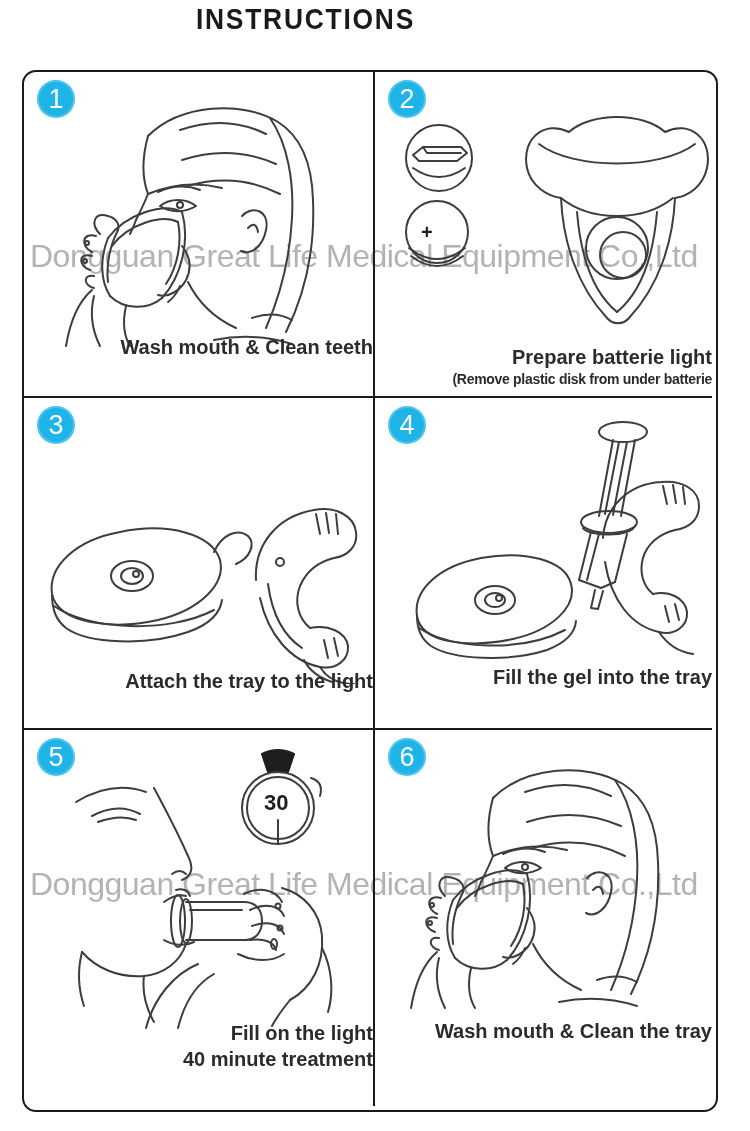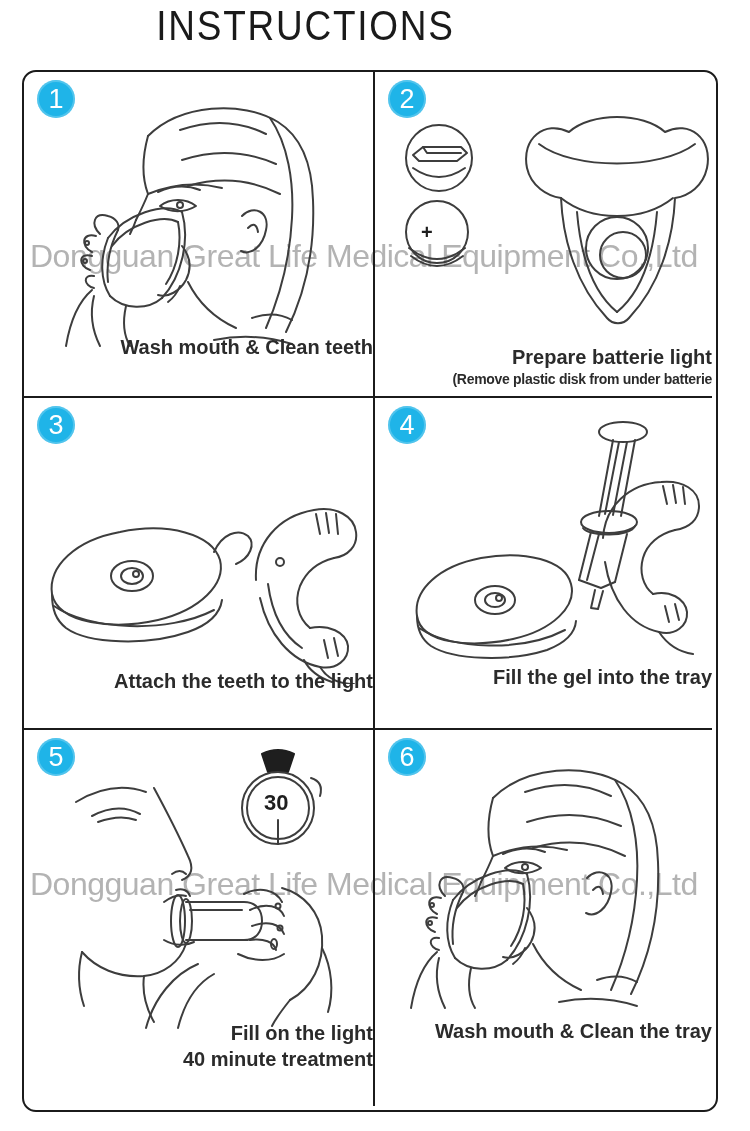--- a/index.html
+++ b/index.html
@@ -1,19 +1,19 @@
 <!DOCTYPE html>
 <html><head>
 <meta charset="utf-8">
 <style>
   html,body{margin:0;padding:0;background:#ffffff;}
   .page{position:relative;width:750px;height:1131px;background:#fff;overflow:hidden;
         font-family:"Liberation Sans", sans-serif;}
   .title{position:absolute;top:2px;left:0;width:611px;text-align:center;margin:0;
-         font-size:42px;font-weight:400;color:#1a1a1a;letter-spacing:2px;}
+         font-size:30px;font-weight:700;color:#1a1a1a;letter-spacing:2px;}
   .title span{display:inline-block;transform:scaleX(0.88);}
   .watermark{position:absolute;left:30px;width:700px;z-index:0;color:#a6a6a6;opacity:.85;
              font-size:32px;white-space:nowrap;letter-spacing:-.5px;pointer-events:none;}
   .wm1{top:238px;} .wm2{top:866px;}
   .board{position:absolute;left:22px;top:70px;width:692px;height:1038px;z-index:1;
          border:2px solid #1b1b1b;border-radius:14px;overflow:hidden;
          display:grid;grid-template-columns:351px 337px;grid-template-rows:326px 332px 376px;}
   .cell{position:relative;overflow:hidden;}
   .bR{border-right:2px solid #1b1b1b;}
   .bB{border-bottom:2px solid #1b1b1b;}
@@ -131,21 +131,21 @@
           <path d="M288,80 L292,100 M298,79 L301,99 M308,80 L310,100"></path>
           <path d="M306,124 C290,128 278,138 272,152 C266,168 270,184 282,194"></path>
           <path d="M282,194 C300,190 318,198 320,212 C321,226 308,236 292,233 C262,227 240,200 232,164"></path>
           <path d="M296,206 L300,224 M306,204 L310,222"></path>
           <path d="M292,233 C300,246 312,250 326,250"></path>
           <path d="M276,226 C282,238 292,244 304,248"></path>
           <circle cx="252" cy="128" r="4"></circle>
           <path d="M240,150 C244,180 256,202 274,214"></path>
         </g>
       </svg>
-      <p class="cap" style="bottom:34px">Attach the teeth to the light</p>
+      <p class="cap" style="bottom:34px">Attach the tray to the light</p>
     </section>
 
     <section class="cell bB">
       <div class="badge">4</div>
       <svg class="illo" style="left:2px;top:12px" width="334" height="276" viewBox="0 0 334 276">
         <g>
           <path d="M40,206 C36,180 62,156 104,148 C148,140 188,150 194,174 C200,196 176,220 136,229 C94,238 44,234 40,206 Z"></path>
           <path d="M40,206 C40,220 44,229 54,236 C76,250 132,252 170,240 C188,233 198,224 199,211"></path>
           <path d="M42,218 C76,240 146,242 188,220"></path>
           <ellipse cx="118" cy="190" rx="20" ry="14"></ellipse>

